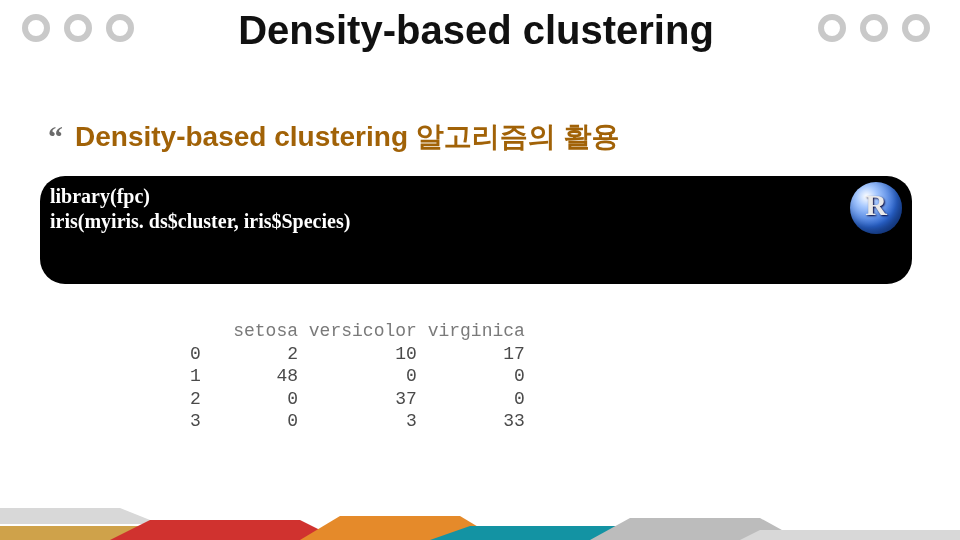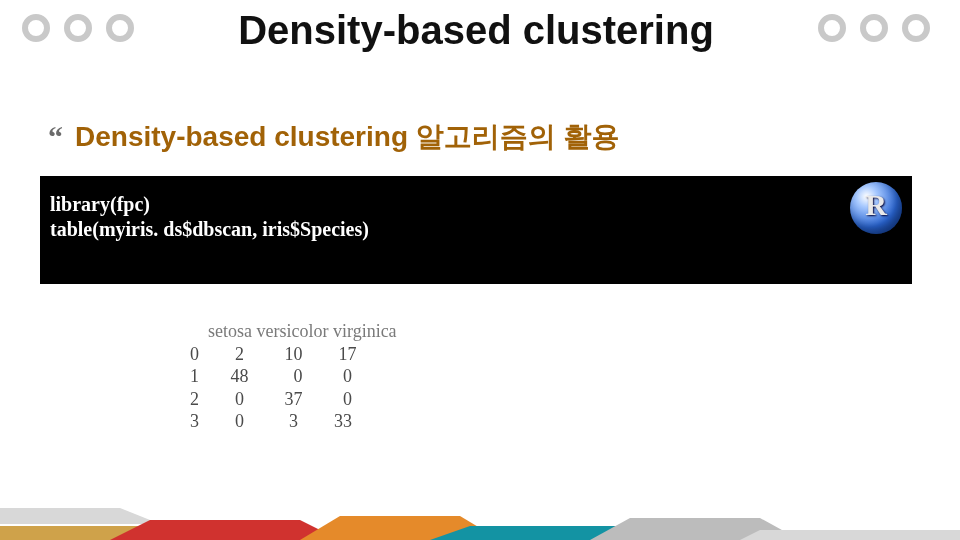--- a/index.html
+++ b/index.html
@@ -9,26 +9,26 @@
   .ring-left{left:22px;}
   .ring-right{right:22px;}
   .ring{width:28px;height:28px;border:6px solid #c9c9c9;border-radius:50%;box-sizing:border-box;}
   
   .title{position:absolute;top:8px;left:0;width:100%;text-align:center;font-weight:700;font-size:40px;color:#111;}
   
   .sub-row{position:absolute;top:118px;left:48px;display:flex;align-items:center;gap:14px;}
   .bullet-marks{color:#6b6b6b;font-family:Georgia,serif;font-size:30px;font-weight:700;letter-spacing:-2px;}
   .subtitle{font-weight:700;font-size:28px;color:#a16207;}
   
-  .codeblock{position:absolute;top:176px;left:40px;right:40px;height:108px;background:#000;color:#fff;font-family:Georgia,"Times New Roman",serif;font-size:20px;font-weight:700;padding:16px 14px 8px 10px;box-sizing:border-box;}
+  .codeblock{position:absolute;top:176px;left:40px;right:40px;height:108px;background:#000;color:#fff;font-family:Georgia,"Times New Roman",serif;font-size:20px;font-weight:700;padding:8px 14px 8px 10px;box-sizing:border-box;border-radius:25px;}
   .codeblock .line{line-height:1.25;}
   .r-badge{position:absolute;top:6px;right:10px;width:52px;height:52px;border-radius:50%;background:radial-gradient(circle at 32% 28%, #fff 0%, #a7c9ff 20%, #2a66d4 60%, #0d3a99 100%);box-shadow:inset -4px -6px 10px rgba(0,0,0,.35);}
   .r-badge span{position:absolute;left:0;right:0;top:6px;text-align:center;font-family:Georgia,serif;font-weight:700;font-size:30px;color:#e9e9e9;text-shadow:1px 1px 2px #003;}
   
-  .output{position:absolute;top:320px;left:190px;font-family:Liberation Serif, serif;font-size:18px;color:#4a4a4a;line-height:1.25;white-space:pre;}
+  .output{position:absolute;top:320px;left:190px;font-family:Liberation Mono, monospace;font-size:18px;color:#4a4a4a;line-height:1.25;white-space:pre;}
   .output .hdr{color:#7a7a7a;}
   
   .deco{position:absolute;bottom:0;left:0;width:960px;height:44px;pointer-events:none;}
 </style>
 </head>
 <body>
 <div class="slide">
 
   <div class="ring-row ring-left">
     <div class="ring"></div>
@@ -43,21 +43,21 @@
 
   <div class="title">Density-based clustering</div>
 
   <div class="sub-row">
     <span class="bullet-marks">“</span>
     <span class="subtitle">Density-based clustering 알고리즘의 활용</span>
   </div>
 
   <div class="codeblock">
     <div class="line">library(fpc)</div>
-    <div class="line">table(myiris. ds$dbscan, iris$Species)</div>
+    <div class="line">iris(myiris. ds$cluster, iris$Species)</div>
     <div class="r-badge">
       <span>R</span>
     </div>
   </div>
 
   <div class="output"><span class="hdr">    setosa versicolor virginica</span>
 <span><span>0</span>        <span>2</span>         <span>10</span>        <span>17</span></span>
 <span><span>1</span>       <span>48</span>          <span>0</span>         <span>0</span></span>
 <span><span>2</span>        <span>0</span>         <span>37</span>         <span>0</span></span>
 <span><span>3</span>        <span>0</span>          <span>3</span>        <span>33</span></span></div>

